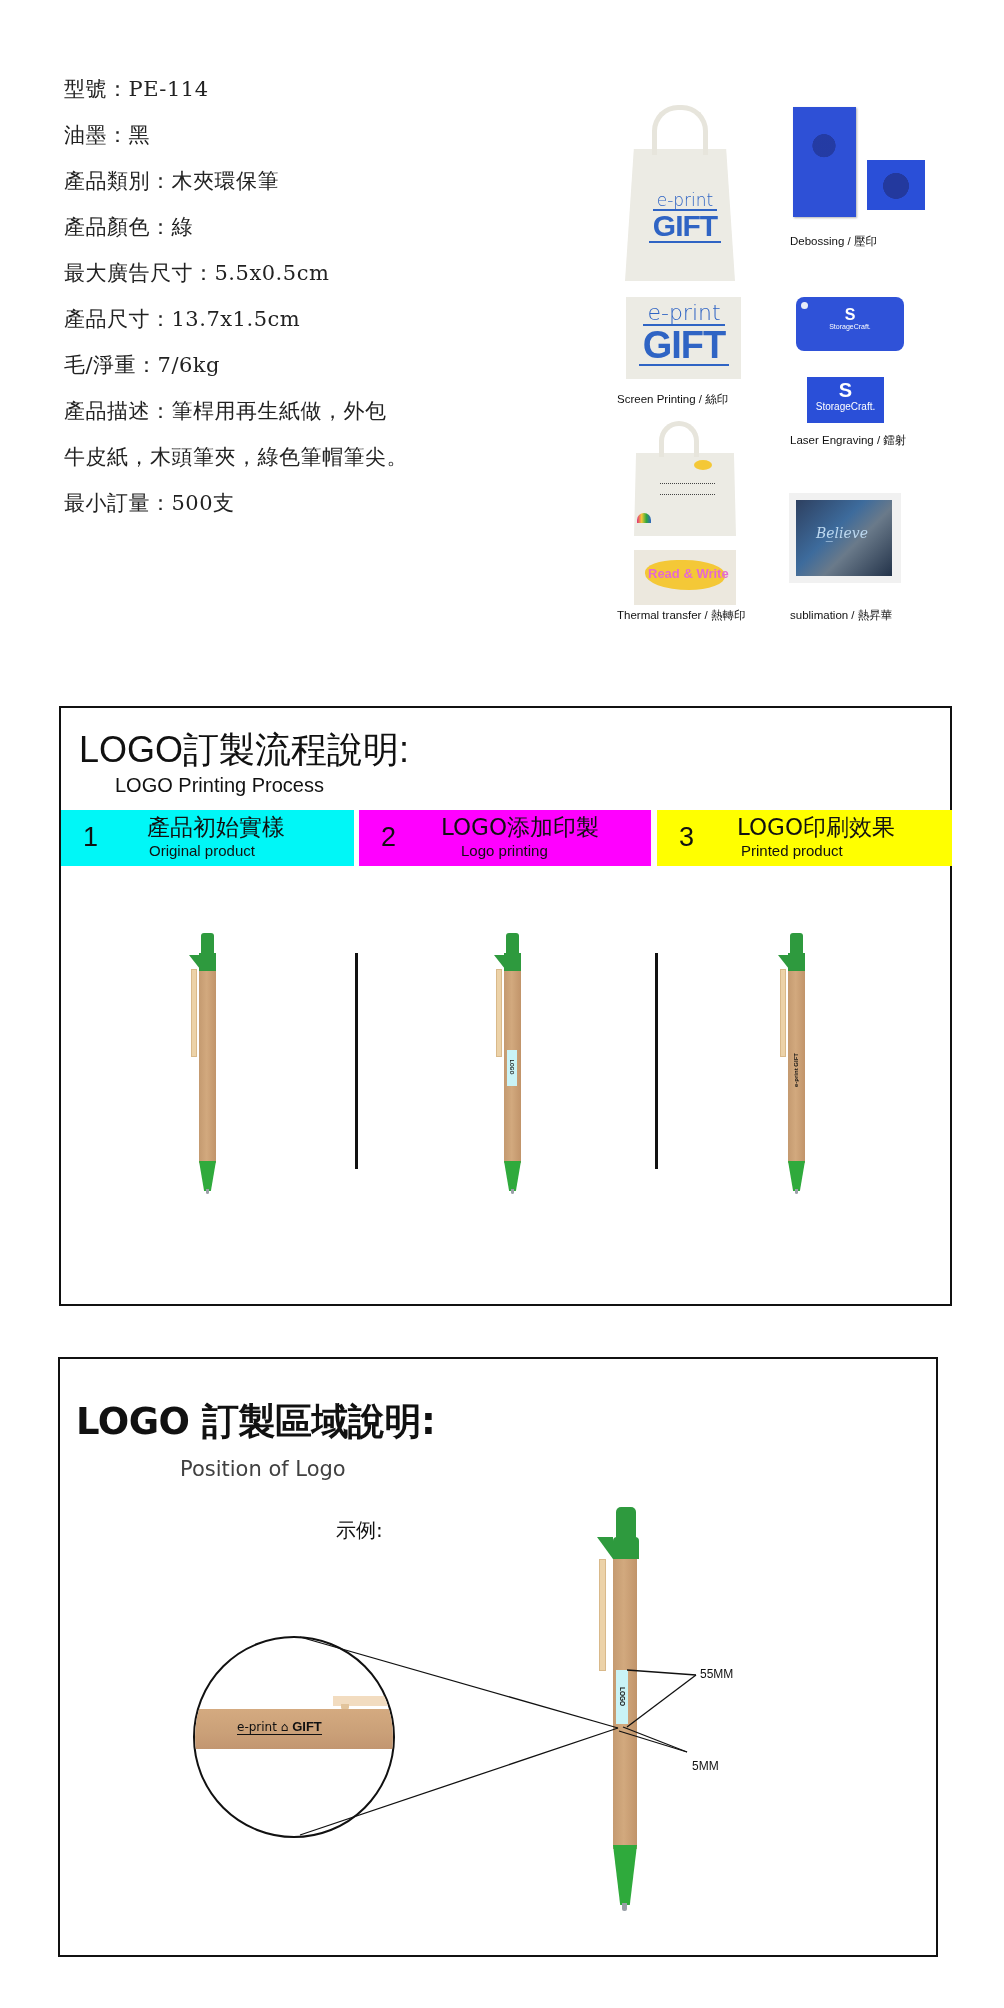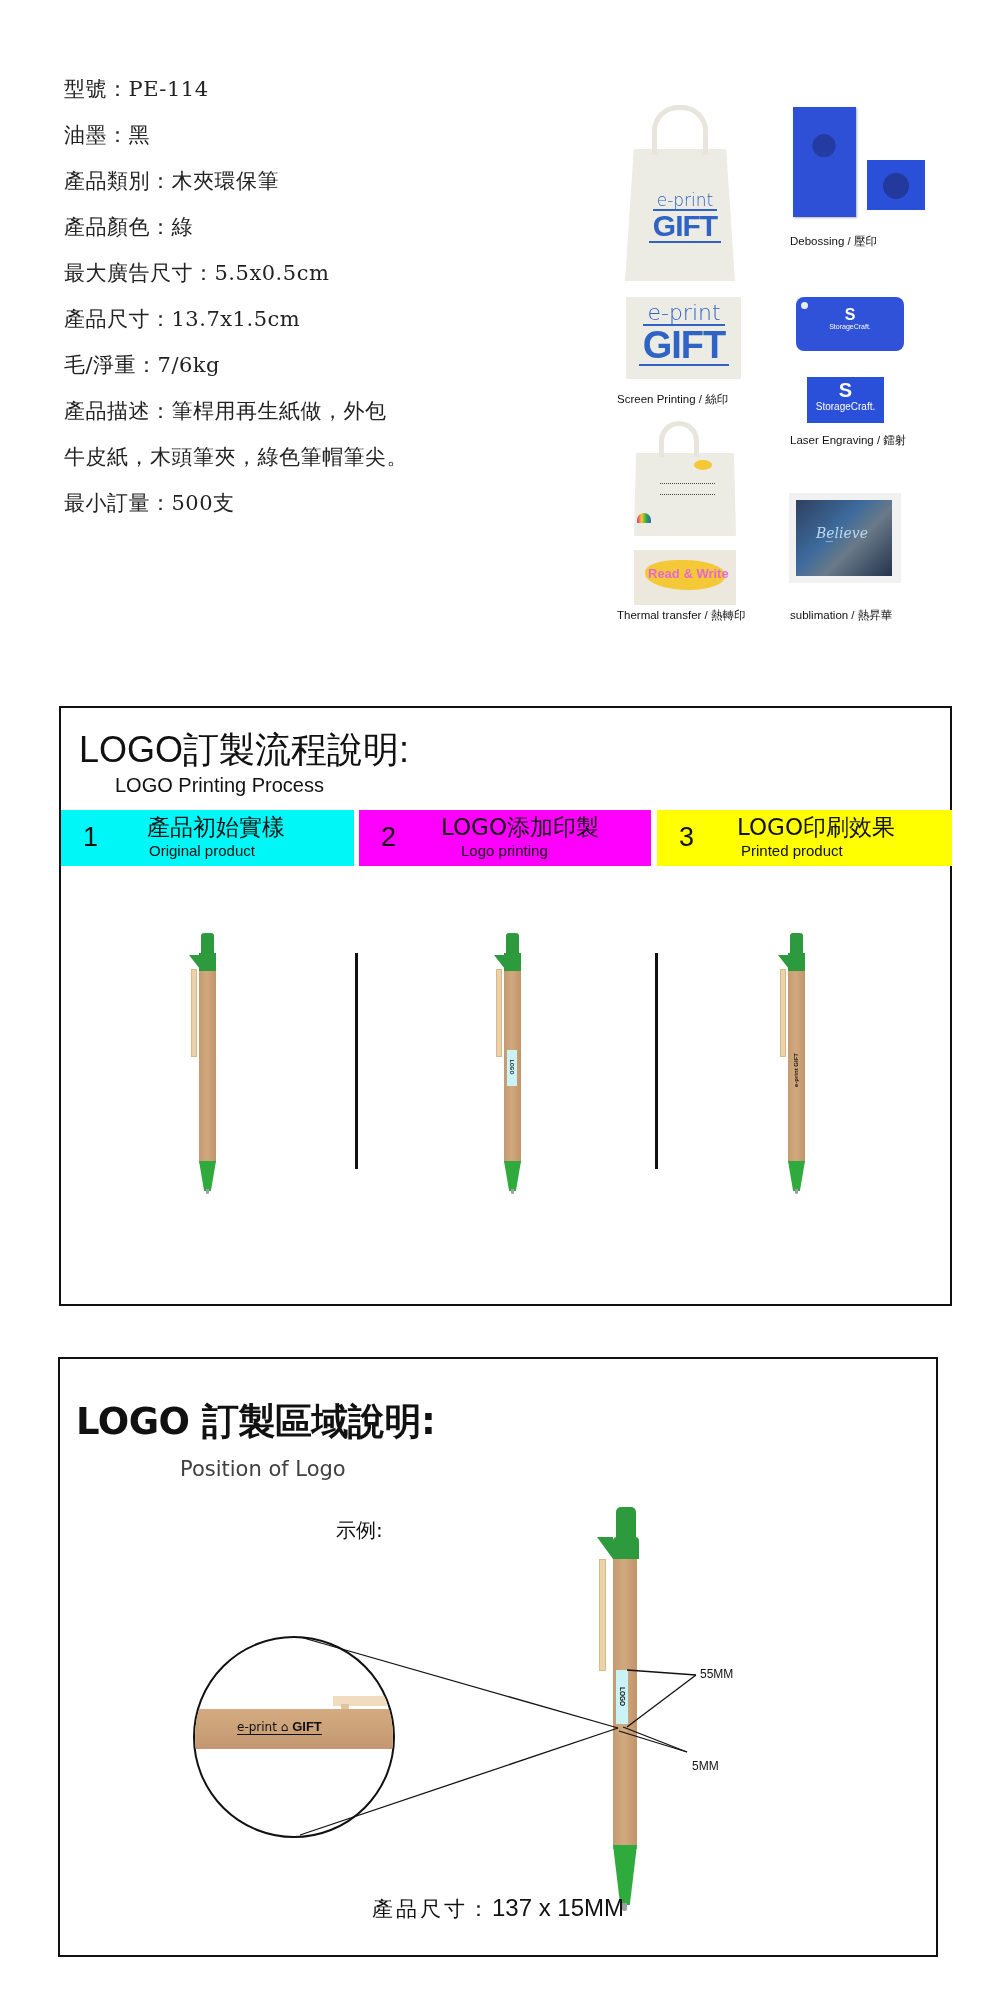--- a/index.html
+++ b/index.html
@@ -229,16 +229,13 @@
     <line x1="240" y1="476" x2="558" y2="369" stroke="#111" stroke-width="1.3"></line>
     <line x1="567" y1="311" x2="636" y2="316" stroke="#111" stroke-width="1.3"></line>
     <line x1="567" y1="368" x2="636" y2="316" stroke="#111" stroke-width="1.3"></line>
     <line x1="559" y1="372" x2="627" y2="393" stroke="#111" stroke-width="1.3"></line>
     <line x1="563" y1="368" x2="627" y2="393" stroke="#111" stroke-width="1.3"></line>
   </svg>
 
   <div class="dim-label" style="left:640px;top:308px;">55MM</div>
   <div class="dim-label" style="left:632px;top:387px;margin-top:13px;">5MM</div>
 
-  <div class="size-line">
-    <span class="size-zh">產品尺寸：</span><span class="size-val">137 x 15MM</span>
-  </div>
 </div>
 
 </body></html>

